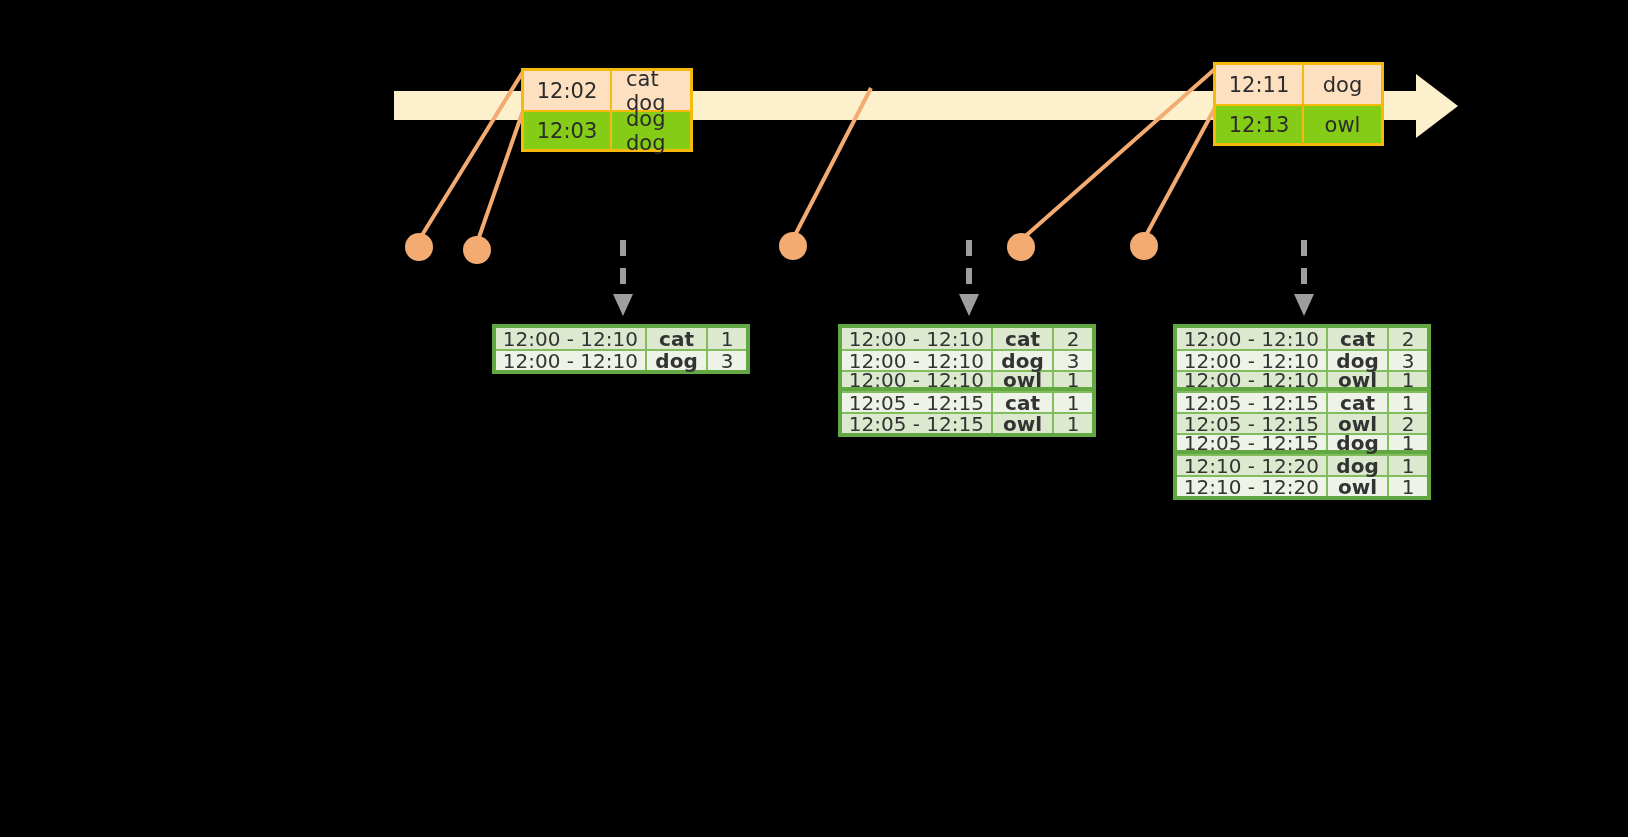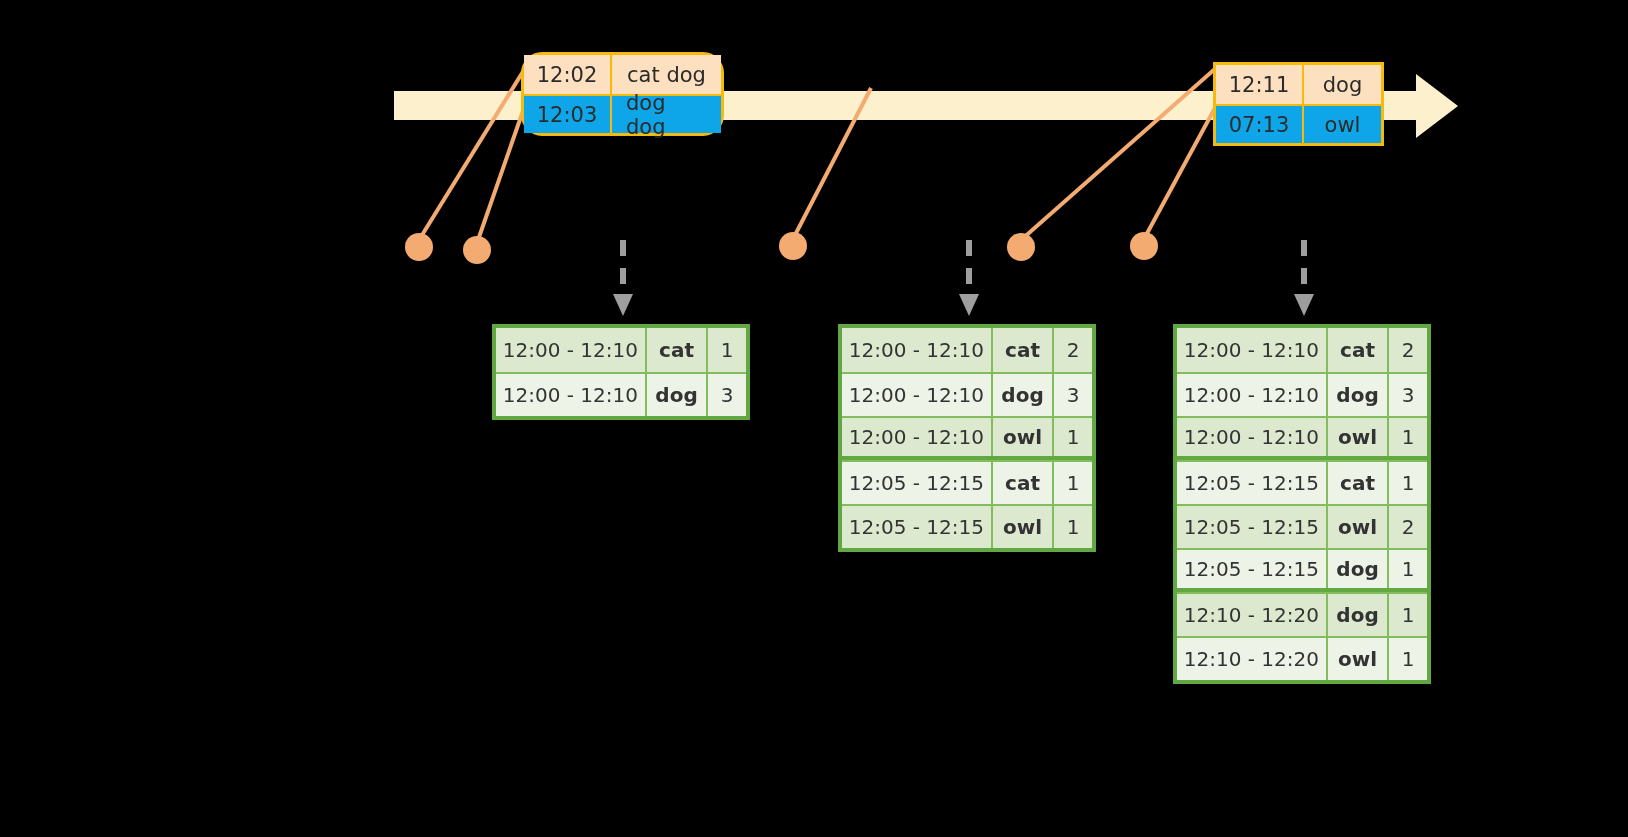--- a/index.html
+++ b/index.html
@@ -57,21 +57,21 @@
     box-sizing: border-box;
     background: #fdf1cd;
   }
   .evt-row {
     display: flex;
     height: 39px;
     box-sizing: border-box;
   }
   .evt-row + .evt-row { border-top: 2px solid #f5ba0b; }
   .evt-row.shade .evt-time, .evt-row.shade .evt-words { background: #fce0c0; }
-  .evt-row.plain .evt-time, .evt-row.plain .evt-words { background: #0ea5e9; }
+  .evt-row.plain .evt-time, .evt-row.plain .evt-words { background: #84cc16; }
   .evt-time {
     width: 88px;
     display: flex;
     align-items: center;
     justify-content: center;
     font-size: 21px;
     color: #2b2b2b;
     border-right: 2px solid #f5ba0b;
     box-sizing: border-box;
   }
@@ -79,21 +79,21 @@
     flex: 1;
     display: flex;
     align-items: center;
     justify-content: center;
     font-size: 21px;
     color: #2b2b2b;
     box-sizing: border-box;
     padding: 0 14px;
   }
 
-  #evt-box-a { left: 521px; top: 52px; width: 203px; border-radius: 21px; }
+  #evt-box-a { left: 521px; top: 68px; width: 172px; }
   #evt-box-b { left: 869px; top: 84px; width: 205px; }
   #evt-box-c { left: 1213px; top: 62px; width: 171px; }
 
   
   .connector-svg {
     position: absolute;
     left: 0; top: 0;
     width: 1628px;
     height: 837px;
     pointer-events: none;
@@ -108,21 +108,21 @@
 
   
   .res-table {
     position: absolute;
     border: 4px solid #61a842;
     box-sizing: border-box;
     background: #eaf1e3;
   }
   .res-row {
     display: flex;
-    height: 44px;
+    height: 21px;
     box-sizing: border-box;
   }
   .res-row.shade > div { background: #dce9ce; }
   .res-row.plain > div { background: #edf3e7; }
   .res-row + .res-row { border-top: 2px solid #81bd5d; }
   .res-row.group-end { border-bottom: 4px solid #61a842; }
   .res-win {
     display: flex;
     align-items: center;
     justify-content: center;
@@ -206,21 +206,21 @@
     </div>
   </div>
 
 
   <div class="evt-box" id="evt-box-c">
     <div class="evt-row shade">
       <div class="evt-time">12:11</div>
       <div class="evt-words">dog</div>
     </div>
     <div class="evt-row plain">
-      <div class="evt-time">07:13</div>
+      <div class="evt-time">12:13</div>
       <div class="evt-words">owl</div>
     </div>
   </div>
 
   <svg class="dash-arrow" viewBox="0 0 22 78" style="left:612px; top:240px;">
     <line x1="11" y1="0" x2="11" y2="56" stroke="#9e9e9e" stroke-width="6" stroke-dasharray="16 12"></line>
     <polygon points="1,54 21,54 11,76" fill="#9e9e9e"></polygon>
   </svg>
   <svg class="dash-arrow" viewBox="0 0 22 78" style="left:958px; top:240px;">
     <line x1="11" y1="0" x2="11" y2="56" stroke="#9e9e9e" stroke-width="6" stroke-dasharray="16 12"></line>

